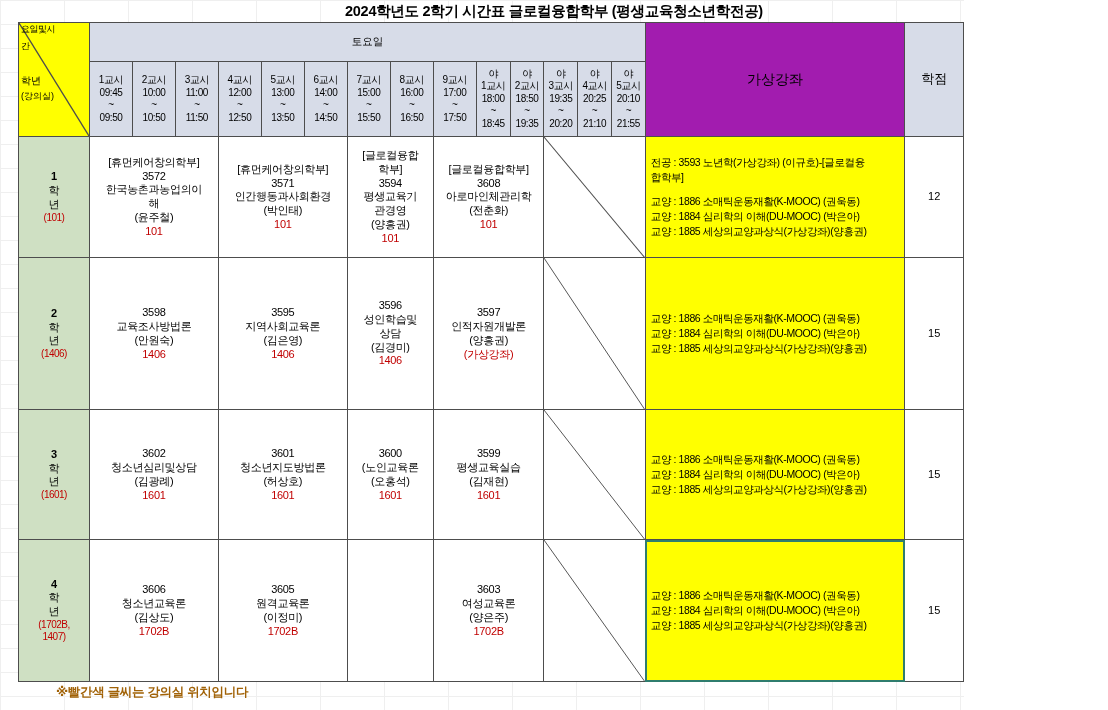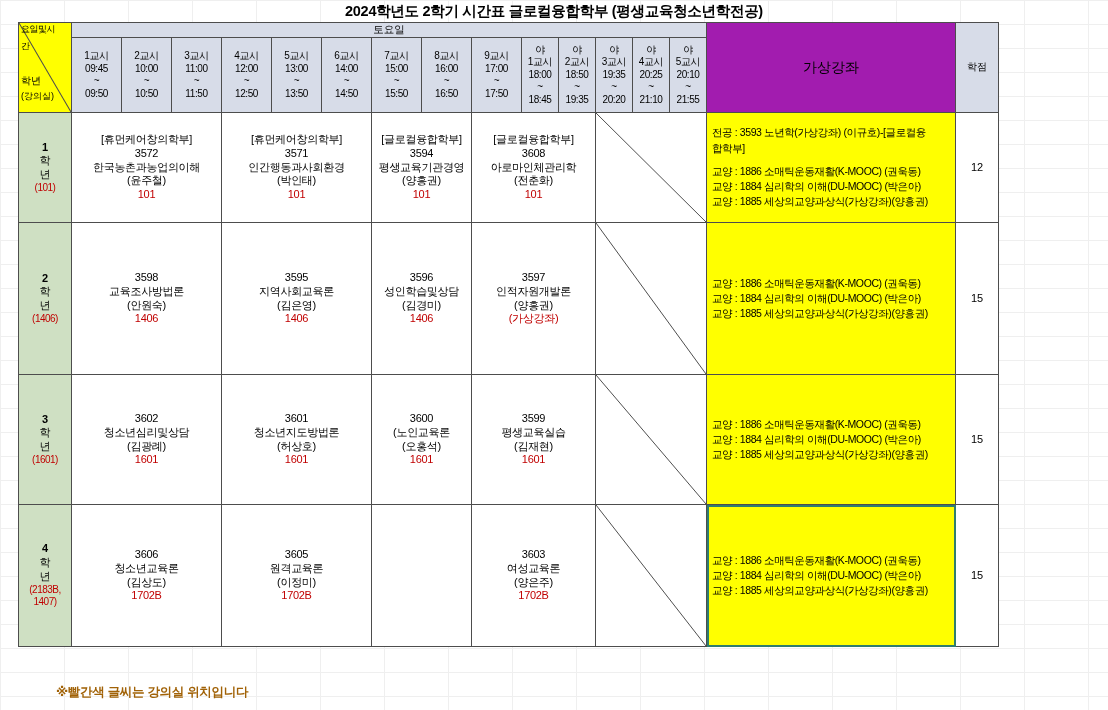--- a/index.html
+++ b/index.html
@@ -3,21 +3,21 @@
 <meta charset="utf-8">
 <style>
   html,body{margin:0;padding:0;}
   body{
     width:1108px;height:710px;
     background:#ffffff;
     font-family:"Liberation Sans","DejaVu Sans",sans-serif;
     font-size:11px;color:#000;
     overflow:hidden;
   }
-  .sheet{position:relative;width:1108px;height:710px;border-radius:26px;}
+  .sheet{position:relative;width:964px;height:710px;border-radius:26px;}
 
   
   .bg-grid{position:absolute;inset:0;
     background-image:
       linear-gradient(to right, #e3e3e3 1px, transparent 1px),
       linear-gradient(to bottom, #e3e3e3 1px, transparent 1px);
     background-size:64px 24px;
     background-position:0 0;
     opacity:.55;
   }
@@ -30,21 +30,21 @@
 
   table{
     position:absolute;left:18px;top:22px;
     border-collapse:collapse;
     table-layout:fixed;
     background:#fff;
     z-index:4;
   }
   td,th{
     border:1px solid #4d4d4d;
-    padding:0;
+    padding:12px;
     text-align:center;
     vertical-align:middle;
     font-weight:normal;
     font-size:11px;
     line-height:1.25;
   }
 
   
   .corner{background:#ffff00;width:52px;height:88px;position:relative;}
   .corner .c1{position:absolute;left:2px;top:1px;font-size:9px;letter-spacing:-.5px;}
@@ -52,21 +52,21 @@
   .corner .c3{position:absolute;left:2px;top:52px;font-size:10px;}
   .corner .c4{position:absolute;left:2px;top:68px;font-size:9px;}
   .corner .diag{position:absolute;inset:0;}
   .corner .diag svg{width:100%;height:100%;display:block;}
 
   .dayhdr{background:#d7dce8;height:14px;font-size:10.5px;margin-top:25px;}
   .perhdr{background:#d7dce8;font-size:10px;height:74px;padding:0 1px;letter-spacing:-.4px;}
   .perhdr .pn{display:block;}
   .perhdr .tt{display:block;}
   .virt{background:#a21caf;width:248px;font-size:14px;}
-  .credit-h{background:#d7dce8;width:42px;font-size:10px;}
+  .credit-h{background:#d7dce8;width:42px;font-size:13px;}
 
   .gradecell{background:#cfe0c3;width:52px;font-size:11px;}
   .gradecell .gnum{display:block;font-weight:bold;}
   .gradecell .gtxt{display:block;}
   .gradecell .room{display:block;color:#c00000;font-size:10px;letter-spacing:-.5px;}
 
   .course{font-size:11px;letter-spacing:-.3px;}
   .course .dept{display:block;}
   .course .code{display:block;}
   .course .name{display:block;}
@@ -376,21 +376,21 @@
         <span class="ln">교양 : 1885 세상의교양과상식(가상강좌)(양흥권)</span>
       </td>
       <td class="creditcell">15</td>
     </tr>
 
     <tr style="height:142px">
       <td class="gradecell">
         <span class="gnum">4</span>
         <span class="gtxt">학</span>
         <span class="gtxt">년</span>
-        <span class="room">(2183B,</span>
+        <span class="room">(1702B,</span>
         <span class="room">1407)</span>
       </td>
       <td class="course" colspan="3">
         <span class="code">3606</span>
         <span class="name">청소년교육론</span>
         <span class="prof">(김상도)</span>
         <span class="room">1702B</span>
       </td>
       <td class="course" colspan="3">
         <span class="code">3605</span>

